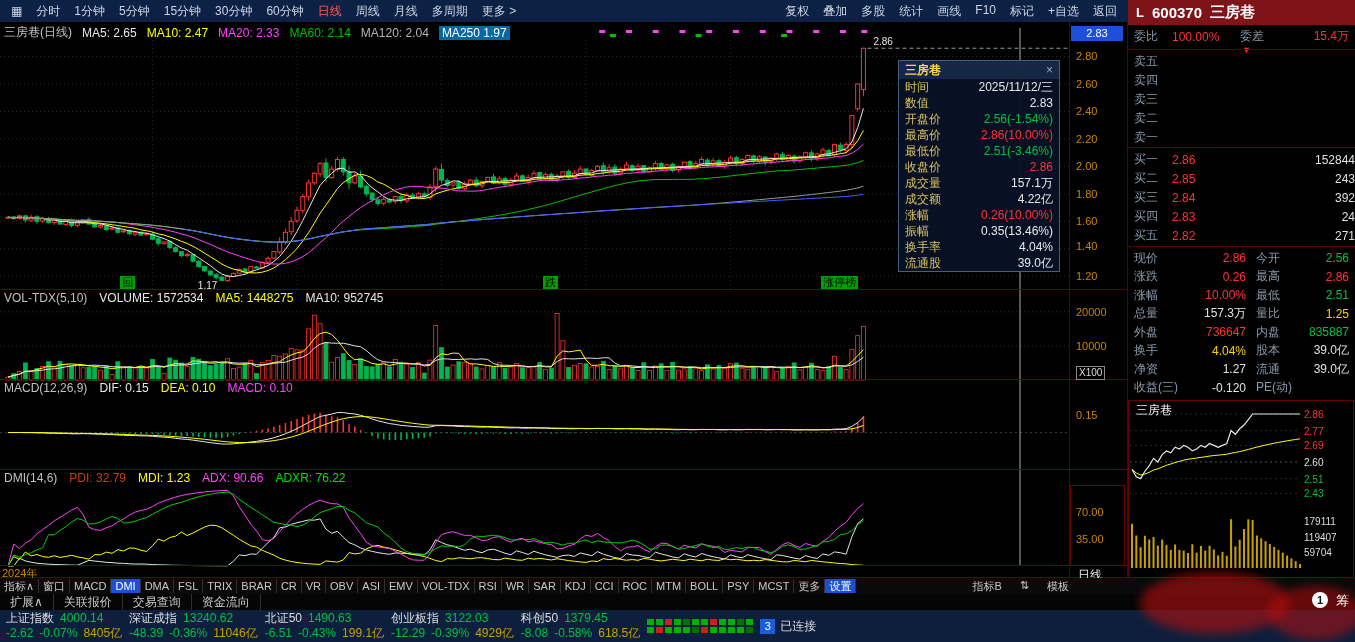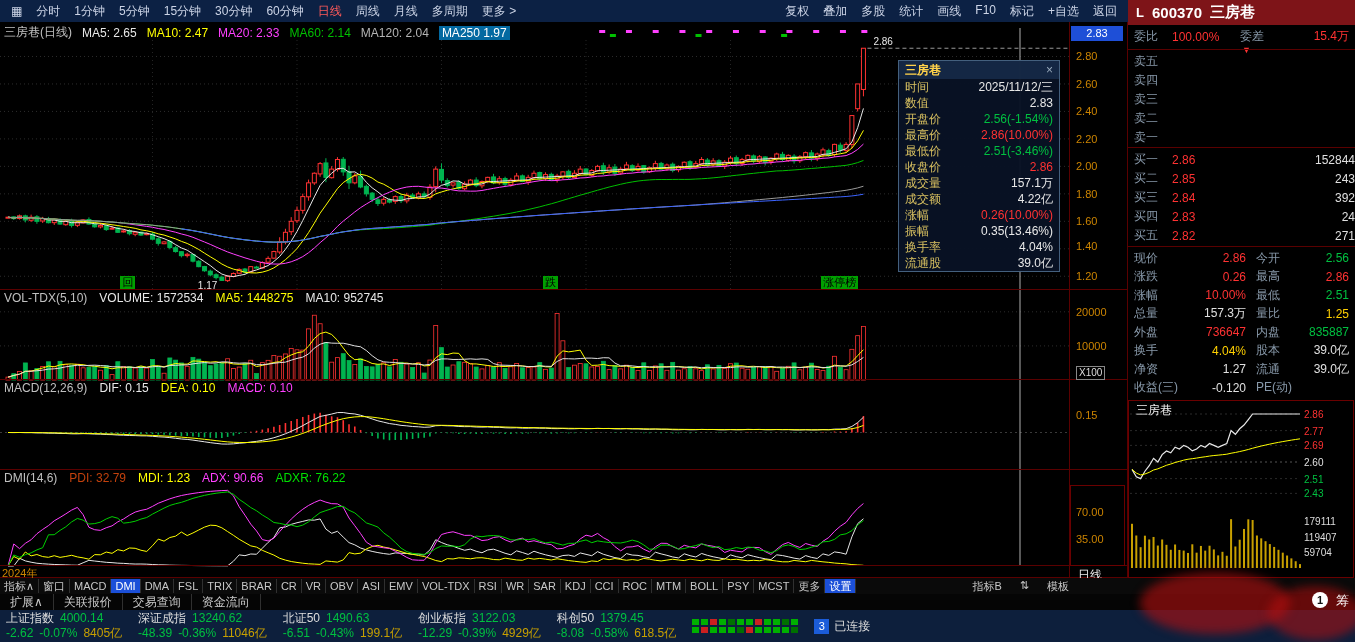--- a/index.html
+++ b/index.html
@@ -43,21 +43,21 @@
   .mini{left:1128px;top:400px;width:226px;height:178px;border:1px solid #6a0000}
   .minititle{left:1136px;top:402px;color:#eee;z-index:5}
   .minilab{position:absolute;font-size:10px;z-index:5}
   .tabs1{left:0;top:578px;width:1355px;height:16px;background:#0a0a0a;display:flex;align-items:center;padding-right:282px;color:#c8c8c8;overflow:hidden;white-space:nowrap}
   .tabs1 .t{padding:0 4px;border-right:1px solid #303030;line-height:14px;cursor:pointer;font-size:11px}
   .tabs1 .t.on{background:#1b4fd8;color:#fff}
   .tabs1 .rgt{margin-left:auto;display:flex;gap:10px}
   .tabs1 .t2{padding:0 4px;cursor:pointer;font-size:11px}
   .tabs2{left:0;top:594px;width:1355px;height:16px;background:#050505;display:flex;align-items:center;color:#c8c8c8}
   .tabs2 .t{padding:0 10px;border-right:1px solid #303030;font-size:12px;cursor:pointer}
-  .status{left:0;top:610px;width:1355px;height:32px;background:#0d1f3c;display:flex;align-items:center;gap:16px;padding:0 6px}
+  .status{left:0;top:610px;width:1355px;height:32px;background:#0d1f3c;display:flex;align-items:center;gap:7px;padding:0 6px}
   .idx .l1,.idx .l2{line-height:15px;font-size:12px;white-space:nowrap}
   .green{color:#00c040}.gold{color:#c8a000}.wh{color:#ddd}
   .heat{display:flex;flex-direction:column;gap:2px}
   .heat .hr{display:flex;gap:2px}
   .heat i{width:7px;height:6px;display:block}
   .conn{display:flex;align-items:center;gap:5px}
   .conn .b{width:15px;height:15px;background:#1b5cd8;color:#fff;text-align:center;line-height:15px;font-size:11px}
   .blob{position:absolute;border-radius:50%;filter:blur(5px);z-index:40}
   .badge{position:absolute;width:16px;height:16px;border-radius:50%;background:#fff;color:#111;text-align:center;line-height:16px;font-size:11px;font-weight:bold;z-index:41}
   .toolch{position:absolute;color:#fff;font-size:13px;z-index:41}

